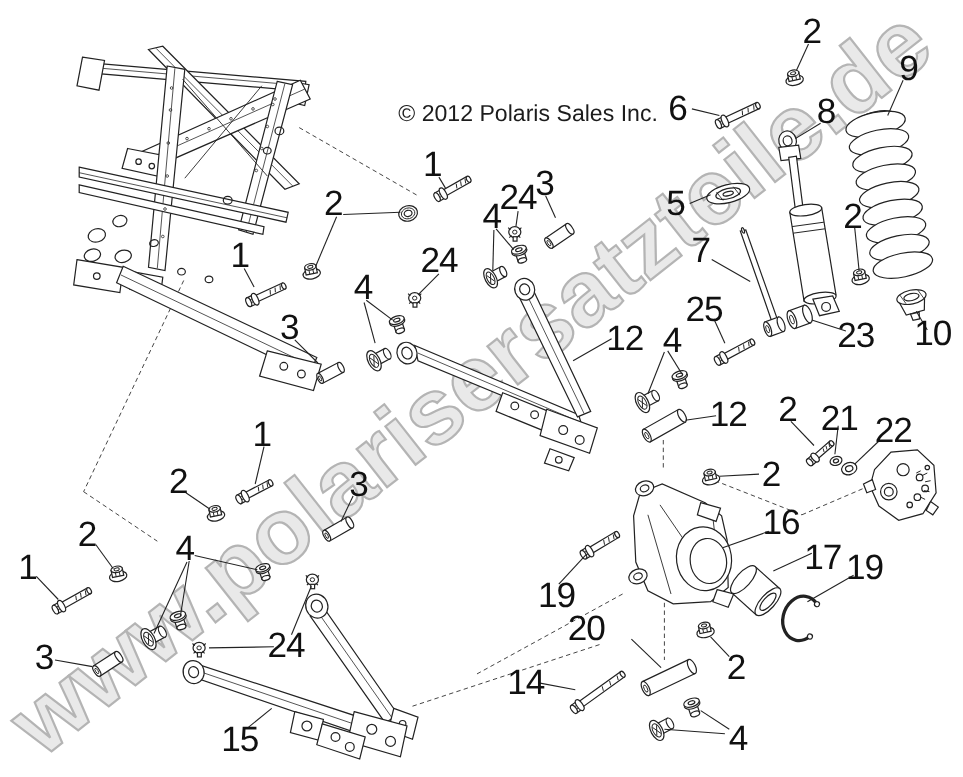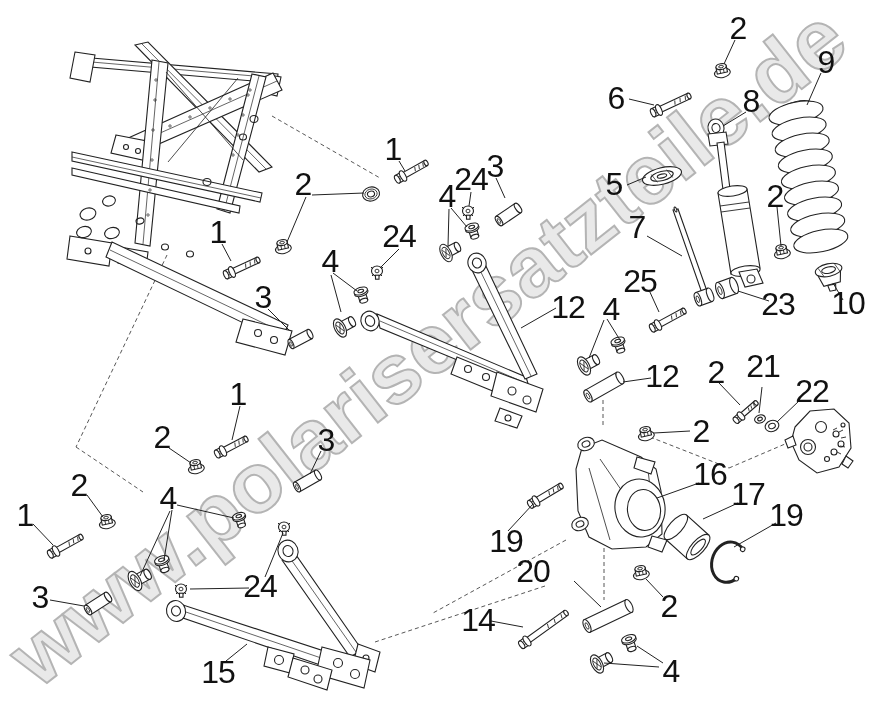--- a/index.html
+++ b/index.html
@@ -619,20 +619,21 @@
           <line x1="226" y1="661" x2="247" y2="644" stroke="#222222" stroke-width="1"></line>
           <line x1="574" y1="581" x2="601" y2="607" stroke="#222222" stroke-width="1"></line>
           <line x1="663" y1="597" x2="646" y2="579" stroke="#222222" stroke-width="1"></line>
           <line x1="491" y1="621" x2="523" y2="627" stroke="#222222" stroke-width="1"></line>
           <line x1="663" y1="663" x2="637" y2="646" stroke="#222222" stroke-width="1"></line>
           <line x1="659" y1="667" x2="604" y2="663" stroke="#222222" stroke-width="1"></line>
         </g>
       </svg>
     </div>
 
+  <div class="copyright">© 2012 Polaris Sales Inc.</div>
 
   <div class="co" style="left:393px;top:149px">1</div>
   <div class="co" style="left:303px;top:184px">2</div>
   <div class="co" style="left:218px;top:232px">1</div>
   <div class="co" style="left:399px;top:236px">24</div>
   <div class="co" style="left:330px;top:261px">4</div>
   <div class="co" style="left:263px;top:297px">3</div>
   <div class="co" style="left:471px;top:179px">24</div>
   <div class="co" style="left:447px;top:196px">4</div>
   <div class="co" style="left:495px;top:166px">3</div>
@@ -643,25 +644,25 @@
   <div class="co" style="left:614px;top:184px">5</div>
   <div class="co" style="left:637px;top:227px">7</div>
   <div class="co" style="left:775px;top:196px">2</div>
   <div class="co" style="left:640px;top:281px">25</div>
   <div class="co" style="left:778px;top:304px">23</div>
   <div class="co" style="left:848px;top:303px">10</div>
   <div class="co" style="left:568px;top:307px">12</div>
   <div class="co" style="left:611px;top:309px">4</div>
   <div class="co" style="left:662px;top:376px">12</div>
   <div class="co" style="left:716px;top:372px">2</div>
-  <div class="co" style="left:763px;top:366px">21</div>
+  <div class="co" style="left:763px;top:380px">21</div>
   <div class="co" style="left:812px;top:391px">22</div>
   <div class="co" style="left:701px;top:431px">2</div>
   <div class="co" style="left:710px;top:474px">16</div>
-  <div class="co" style="left:748px;top:494px">17</div>
+  <div class="co" style="left:748px;top:506px">17</div>
   <div class="co" style="left:786px;top:515px">19</div>
   <div class="co" style="left:506px;top:541px">19</div>
   <div class="co" style="left:238px;top:394px">1</div>
   <div class="co" style="left:162px;top:437px">2</div>
   <div class="co" style="left:326px;top:440px">3</div>
   <div class="co" style="left:79px;top:485px">2</div>
   <div class="co" style="left:25px;top:515px">1</div>
   <div class="co" style="left:168px;top:498px">4</div>
   <div class="co" style="left:260px;top:586px">24</div>
   <div class="co" style="left:40px;top:597px">3</div>

